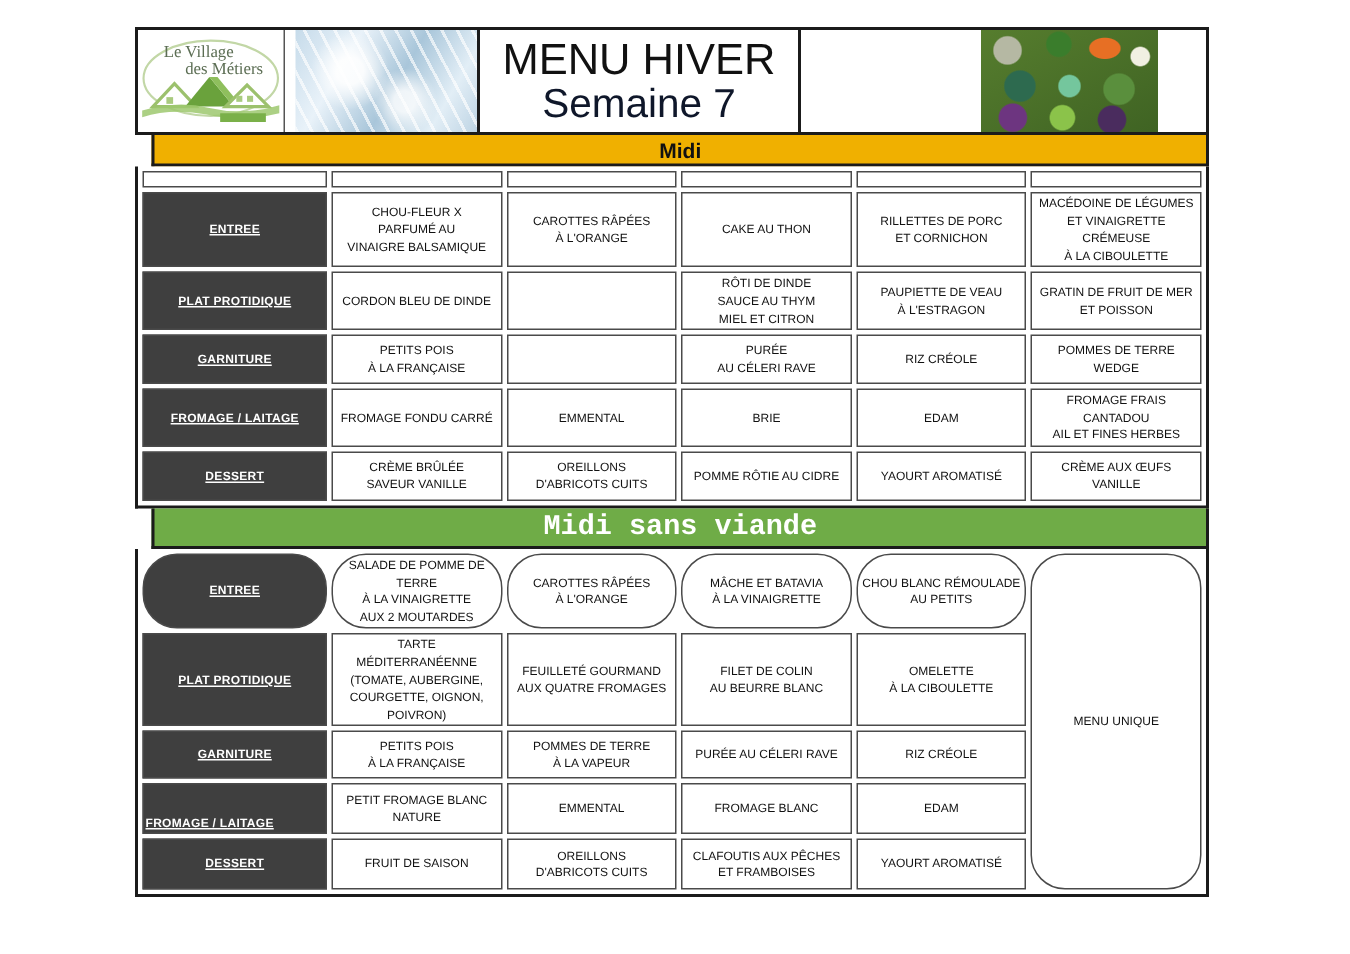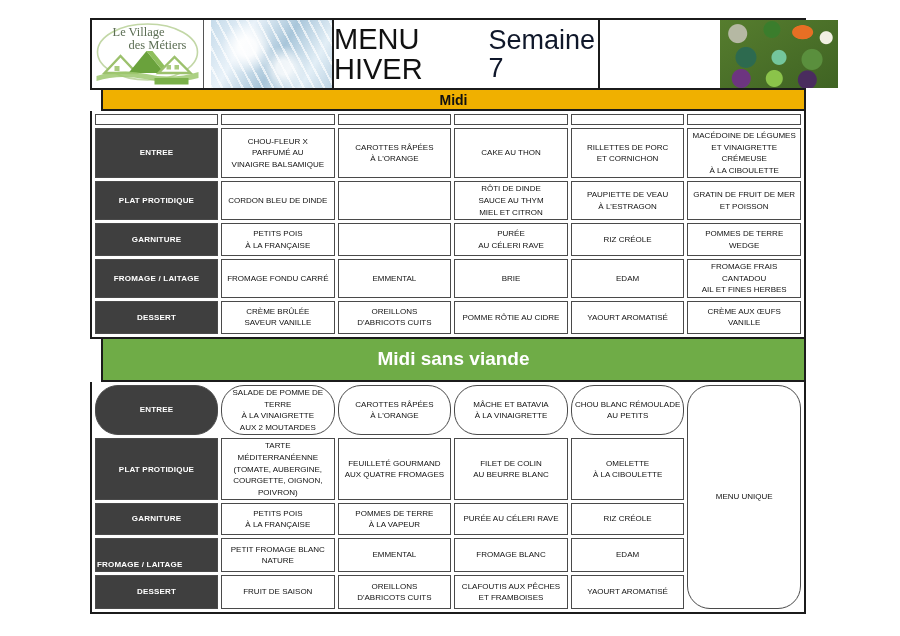--- a/index.html
+++ b/index.html
@@ -11,41 +11,41 @@
   .page{position:relative;padding:18px 0 0 90px;}
   .doc{width:716px;box-sizing:border-box;}
 
   
   .header{
     display:flex;height:72px;box-sizing:border-box;
     border:2px solid var(--outer-border,#1b1b1b);
     background:#fff;
   }
   .logo-box{
-    width:112px;box-sizing:border-box;flex:none;
+    width:98px;box-sizing:border-box;flex:none;
     border-right:1px solid #555;background:#fff;
     display:flex;align-items:center;justify-content:center;
     padding:1px;
   }
   .logo-box svg{width:100%;height:100%;}
   .header-gap{width:7px;flex:none;background:#fff;}
   .photo{flex:none;height:100%;}
   .photo-winter{
     width:121px;
     background:
       repeating-linear-gradient(62deg, rgba(255,255,255,.65) 0 2px, rgba(255,255,255,0) 2px 9px),
       radial-gradient(circle at 30% 40%, rgba(255,255,255,.9) 0 9px, rgba(255,255,255,0) 26px),
       radial-gradient(circle at 60% 70%, rgba(255,255,255,.8) 0 7px, rgba(255,255,255,0) 22px),
       linear-gradient(120deg,#c6dbea 0%,#e9f2f9 28%,#a9c6da 55%,#e2eef6 80%,#bed4e4 100%);
   }
   .title-box{
-    width:268px;box-sizing:border-box;flex:none;
+    width:216px;box-sizing:border-box;flex:none;
     border-left:2px solid var(--outer-border,#1b1b1b);
     border-right:2px solid var(--outer-border,#1b1b1b);
-    display:flex;flex-direction:row;align-items:center;justify-content:center;
+    display:flex;flex-direction:column;align-items:center;justify-content:center;
     background:#fff;line-height:1.05;
   }
   .title-line1{font-size:29px;color:#111;}
   .title-line2{font-size:27px;color:#0f172a;}
   .photo-fruits{
     width:120px;
     background:
       radial-gradient(circle at 12% 22%, #8cc63f 0 7px, rgba(0,0,0,0) 8px),
       radial-gradient(circle at 32% 14%, #ffd23f 0 8px, rgba(0,0,0,0) 9px),
       radial-gradient(circle at 55% 24%, #f28c28 0 10px, rgba(0,0,0,0) 11px),
@@ -76,21 +76,21 @@
       linear-gradient(150deg,#567d2e,#3f6323);
   }
 
   
   .bar{
     box-sizing:border-box;border:2px solid var(--outer-border,#1b1b1b);border-top:none;
     display:flex;align-items:center;justify-content:center;margin-left:11px;
   }
   .bar-midi{height:21px;background:var(--gold,#F0B000);}
   .bar-midi span{font-size:14px;font-weight:bold;color:#111;}
-  .bar-sans{height:43px;background:var(--green,#6FAC47);}
+  .bar-sans{height:27px;background:var(--green,#6FAC47);font-family:Liberation Mono, monospace;}
   .bar-sans span{font-size:19px;font-weight:bold;color:#fff;}
 
   
   .table-wrap{
     box-sizing:border-box;background:#fff;
     border:2px solid var(--outer-border,#1b1b1b);border-top:none;
   }
   table{width:100%;border-collapse:separate;border-spacing:3px;table-layout:fixed;}
   col.c-label{width:123px;}
   td{
@@ -98,21 +98,21 @@
     font-size:8px;line-height:1.45;text-align:center;vertical-align:middle;
     padding:1px 2px;color:#111;white-space:pre-line;overflow:hidden;
   }
   td.blank-corner{background:#fff;}
   td.day-head{
     background:var(--day-header-gray,#828282);color:#fff;
     font-size:8.5px;font-weight:normal;
   }
   td.row-label{
     background:var(--row-label-gray,#3F3F3F);color:#fff;
-    font-weight:bold;font-size:8px;letter-spacing:.2px;
+    font-weight:bold;font-size:8px;letter-spacing:.2px;text-decoration:underline;
   }
   td.merged-cell{font-size:8px;}
   
   #table-midi tr.row-header td{height:13px;}
   #table-midi tr.row-empty td{height:11px;}
   #table-midi tr.row-entree td{height:48px;}
   #table-midi tr.row-plat-protidique td{height:33px;}
   #table-midi tr.row-plat-complet td{height:31px;}
   #table-midi tr.row-garniture td{height:33px;}
   #table-midi tr.row-fromage-laitage td{height:31px;}

